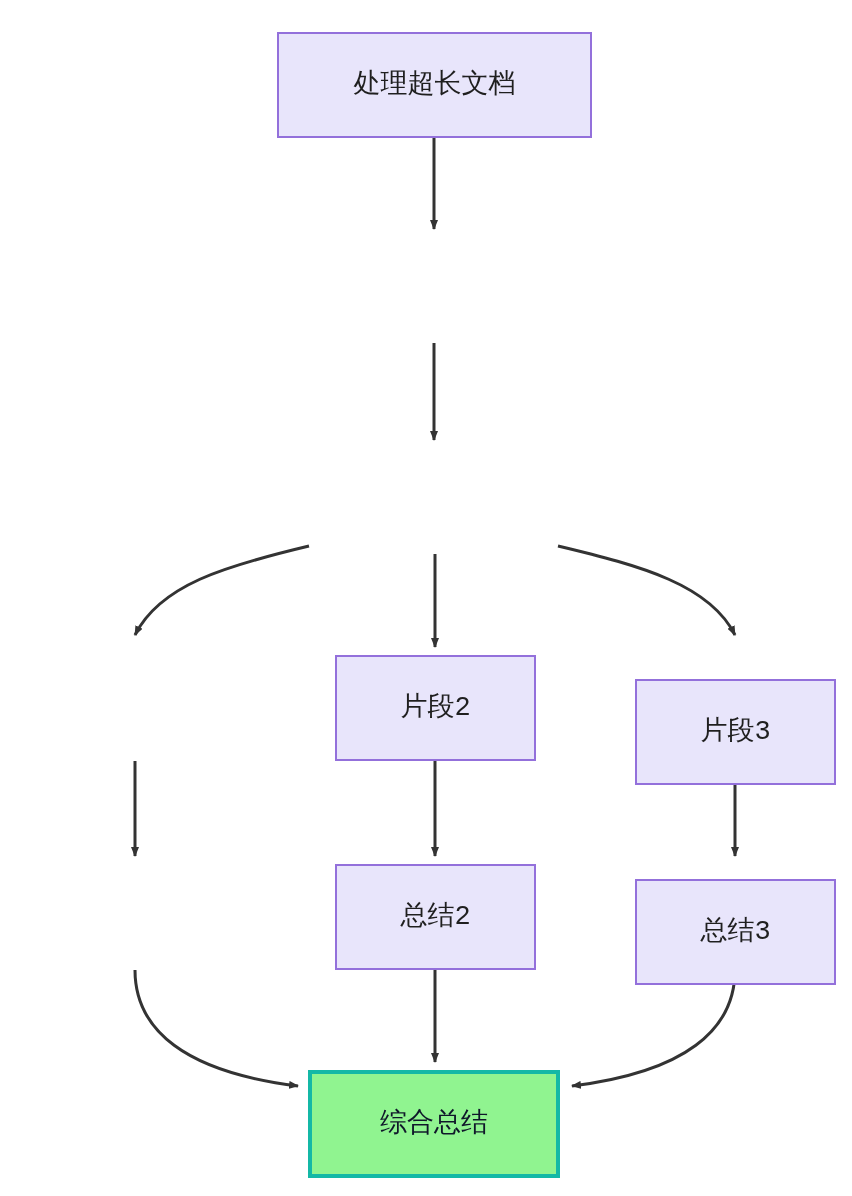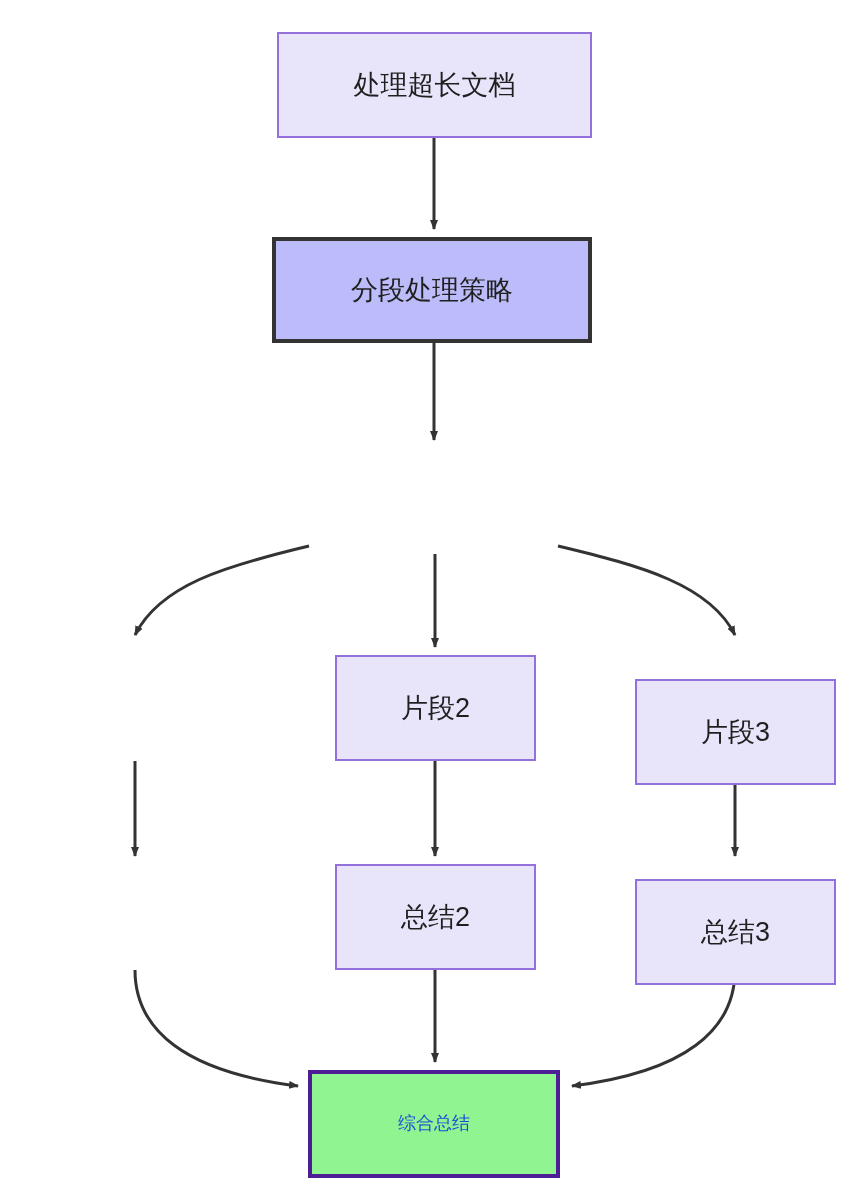--- a/index.html
+++ b/index.html
@@ -13,20 +13,21 @@
     position: relative;
     font-family: "Liberation Sans", "DejaVu Sans", sans-serif;
     overflow: hidden;
   }
   #flowchart {
     position: absolute;
     left: 0;
     top: 0;
     width: 852px;
     height: 1196px;
+    font-family: Liberation Mono, monospace;
   }
   .node {
     position: absolute;
     box-sizing: border-box;
     display: flex;
     align-items: center;
     justify-content: center;
     text-align: center;
     line-height: 1.2;
   }
@@ -44,23 +45,23 @@
   
   .node.style-strategy {
     background: #bcbcfa;
     border: 4px solid #333333;
     color: #1f1f1f;
     font-size: 27px;
   }
   
   .node.style-final {
     background: #90f490;
-    border: 4px solid #4c1d95;
-    color: #1d4ed8;
-    font-size: 18px;
+    border: 4px solid #14b8a6;
+    color: #0f172a;
+    font-size: 27px;
   }
   .edge-layer {
     position: absolute;
     left: 0;
     top: 0;
     width: 852px;
     height: 1196px;
     pointer-events: none;
   }
 </style>
@@ -96,23 +97,20 @@
 
     <path d="M435,970 L435,1062" fill="none" stroke="#333333" stroke-width="3" marker-end="url(#arrowhead)"></path>
 
     <path d="M735,970 C735,1030 685,1072 572,1086" fill="none" stroke="#333333" stroke-width="3" marker-end="url(#arrowhead)"></path>
   </svg>
 
   <div class="node style-default" style="left:277px; top:32px; width:315px; height:106px;">
     <span class="node-label">处理超长文档</span>
   </div>
 
-  <div class="node style-strategy" style="left:272px; top:237px; width:320px; height:106px;">
-    <span class="node-label">分段处理策略</span>
-  </div>
 
 
 
   <div class="node style-default" style="left:335px; top:655px; width:201px; height:106px;">
     <span class="node-label">片段2</span>
   </div>
 
   <div class="node style-default" style="left:635px; top:679px; width:201px; height:106px;">
     <span class="node-label">片段3</span>
   </div>

